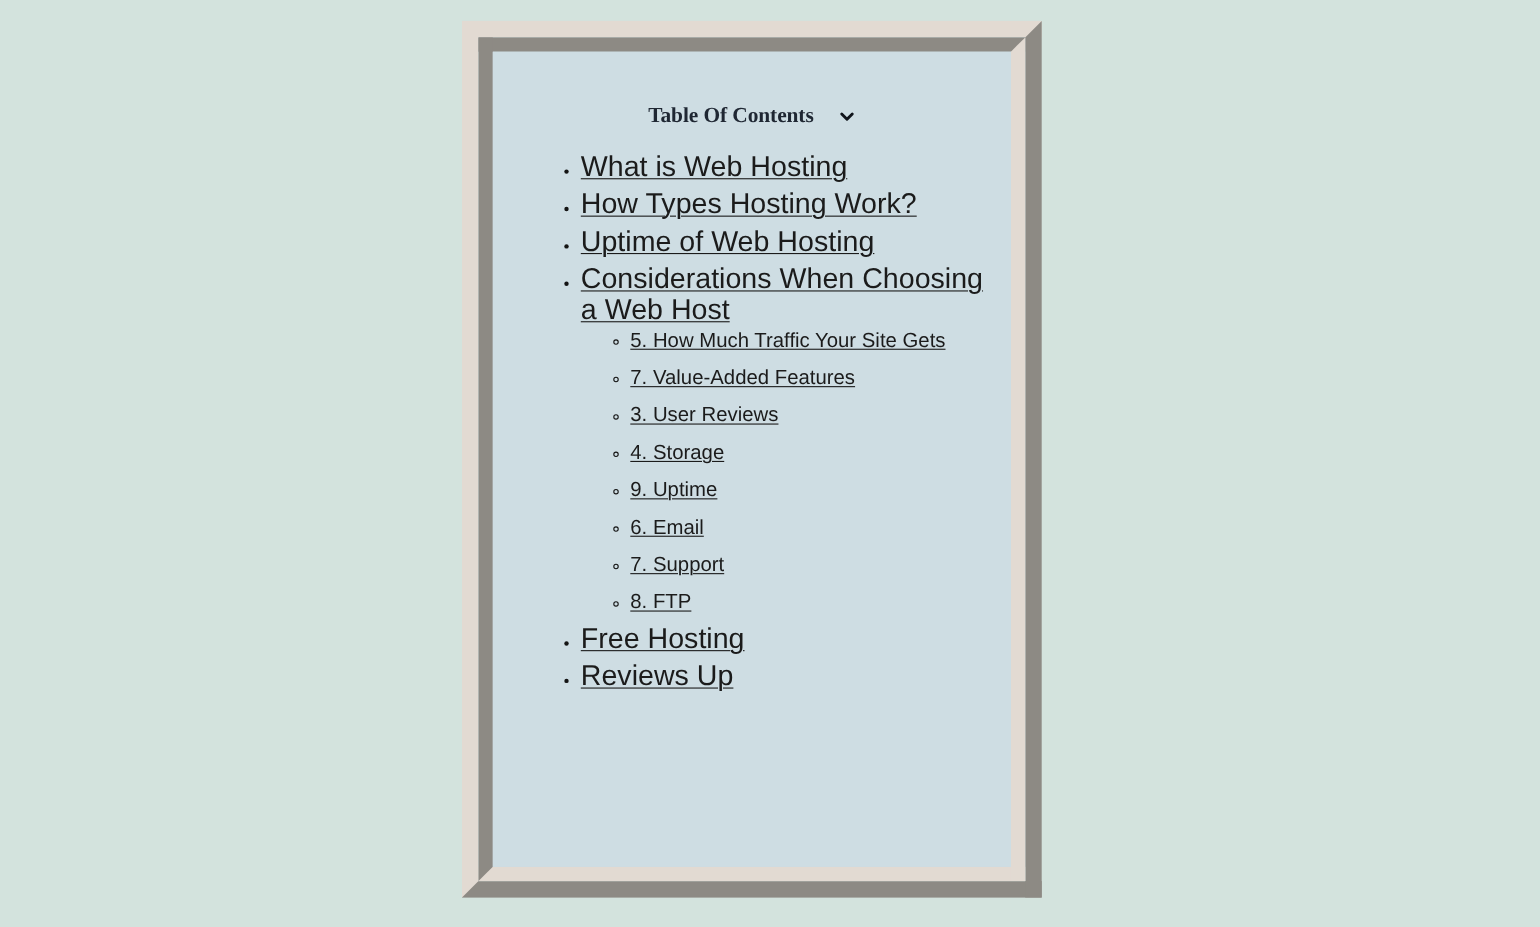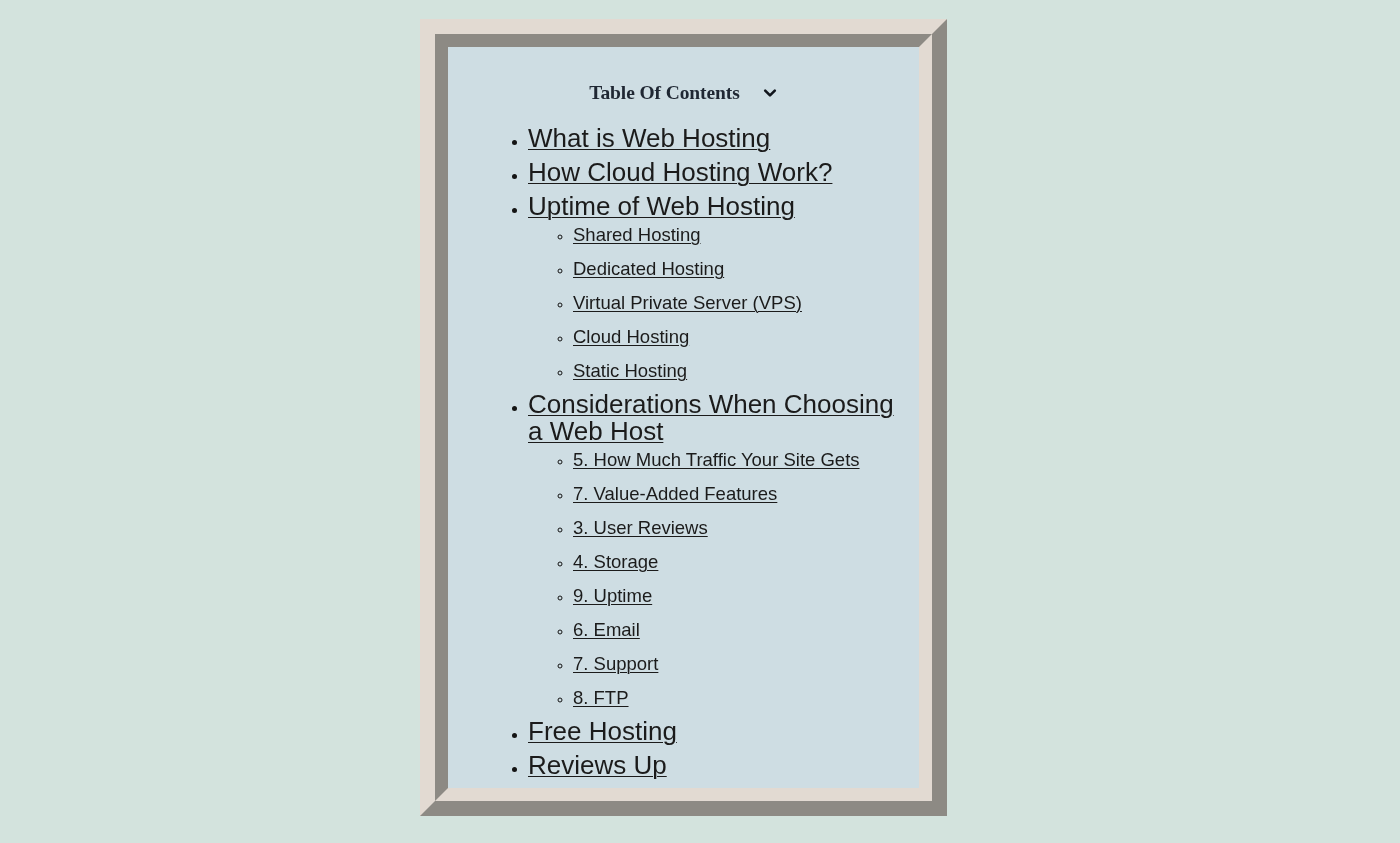--- a/index.html
+++ b/index.html
@@ -54,21 +54,21 @@
     padding: 32px 22px 20px 22px;
     overflow: hidden;
   }
 
   
   .toc-header {
     display: flex;
     align-items: center;
     justify-content: center;
     gap: 22px;
-    margin: 3px 0 21px 0;
+    margin: 16px 0 21px 0;
   }
   .toc-title {
     font-family: "Liberation Serif", serif;
     font-weight: bold;
     font-size: 19.5px;
     color: #1f2733;
     letter-spacing: -0.1px;
     white-space: nowrap;
   }
   .chevron-icon {
@@ -130,28 +130,22 @@
         <span class="toc-title">Table Of Contents</span>
         <span class="chevron-icon">
           <svg width="16" height="16" viewBox="0 0 16 16" aria-hidden="true">
             <path d="M3.2 5.6 L8 10.4 L12.8 5.6" fill="none" stroke="currentColor" stroke-width="2.6" stroke-linecap="round" stroke-linejoin="round"></path>
           </svg>
         </span>
       </div>
 
       <ul class="toc-list" id="toc-root">
           <li class="toc-item"><span class="toc-link">What is Web Hosting</span></li>
-          <li class="toc-item"><span class="toc-link">How Cloud Hosting Work?</span></li>
-          <li class="toc-item has-sub"><span class="toc-link">Uptime of Web Hosting</span><ul class="toc-sublist">
-              <li class="toc-subitem"><span class="toc-link">Shared Hosting</span></li>
-              <li class="toc-subitem"><span class="toc-link">Dedicated Hosting</span></li>
-              <li class="toc-subitem"><span class="toc-link">Virtual Private Server (VPS)</span></li>
-              <li class="toc-subitem"><span class="toc-link">Cloud Hosting</span></li>
-              <li class="toc-subitem"><span class="toc-link">Static Hosting</span></li>
-            </ul></li>
+          <li class="toc-item"><span class="toc-link">How Types Hosting Work?</span></li>
+          <li class="toc-item has-sub"><span class="toc-link">Uptime of Web Hosting</span></li>
           <li class="toc-item has-sub"><span class="toc-link">Considerations When Choosing a Web Host</span><ul class="toc-sublist">
               <li class="toc-subitem"><span class="toc-link">5. How Much Traffic Your Site Gets</span></li>
               <li class="toc-subitem"><span class="toc-link">7. Value-Added Features</span></li>
               <li class="toc-subitem"><span class="toc-link">3. User Reviews</span></li>
               <li class="toc-subitem"><span class="toc-link">4. Storage</span></li>
               <li class="toc-subitem"><span class="toc-link">9. Uptime</span></li>
               <li class="toc-subitem"><span class="toc-link">6. Email</span></li>
               <li class="toc-subitem"><span class="toc-link">7. Support</span></li>
               <li class="toc-subitem"><span class="toc-link">8. FTP</span></li>
             </ul></li>

